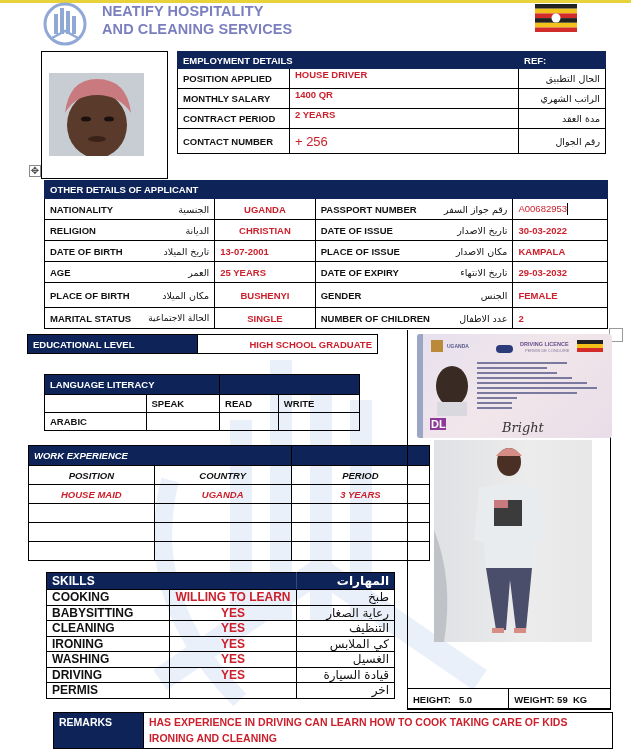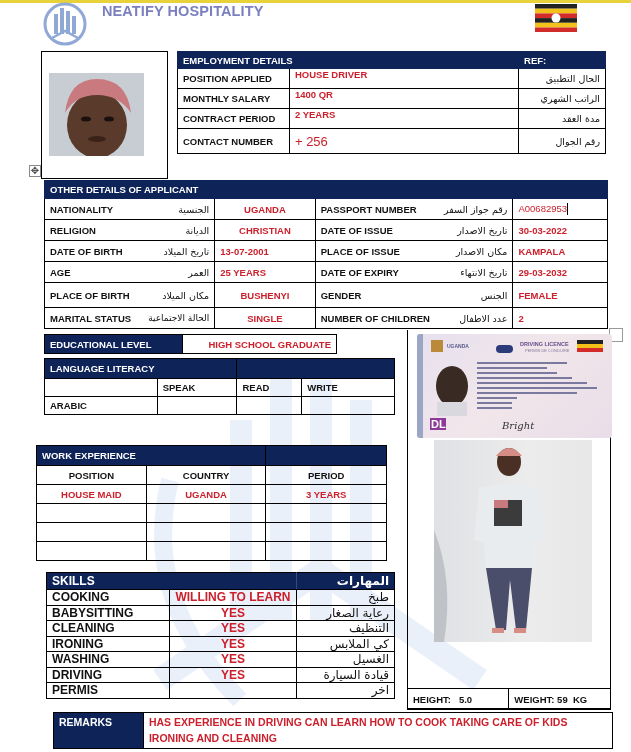--- a/index.html
+++ b/index.html
@@ -33,30 +33,30 @@
   .emp td { height: 20px; font-size: 9.5px; }
   .emp tr.h td { height: 17px; border-color: #0e2459; }
   .emp tr.last td { height: 25px; }
 
   
   .oth { left: 44px; top: 180px; width: 564px; }
   .oth td { height: 21px; font-size: 9.5px; }
   .oth tr.h td { height: 18px; border-color: #0e2459; }
 
   
-  .edu { left: 44px; top: 334px; width: 293px; }
+  .edu { left: 27px; top: 334px; width: 351px; }
   .edu td { height: 19px; font-size: 9.5px; }
 
   
-  .lang { left: 44px; top: 358px; width: 351px; }
+  .lang { left: 44px; top: 374px; width: 316px; }
   .lang td { height: 18px; font-size: 9.5px; }
   .lang tr.h td { height: 20px; }
 
   
-  .work { left: 36px; top: 445px; width: 351px; }
+  .work { left: 28px; top: 445px; width: 402px; font-style: italic; }
   .work td { height: 19px; font-size: 9.5px; text-align: center; }
   .work tr.h td { height: 20px; text-align: left; }
 
   
   .skills { left: 46px; top: 572px; width: 349px; }
   .skills td { height: 15.5px; font-size: 12px; }
   .skills tr.h td { height: 17px; }
 
   
   .right-frame { position: absolute; left: 407px; top: 330px; width: 204px; height: 379px; border: 1px solid #000; border-top: none; background: transparent; }
@@ -87,20 +87,21 @@
 <svg class="logo" viewBox="0 0 50 44">
   <circle cx="25" cy="22" r="20" fill="none" stroke="#8fa8d6" stroke-width="3"></circle>
   <rect x="14" y="12" width="4" height="20" fill="#8fa8d6"></rect>
   <rect x="20" y="6" width="4" height="26" fill="#8fa8d6"></rect>
   <rect x="26" y="9" width="4" height="23" fill="#8fa8d6"></rect>
   <rect x="32" y="14" width="4" height="18" fill="#8fa8d6"></rect>
   <path d="M12 36 L25 29 L38 36" stroke="#8fa8d6" stroke-width="2.5" fill="none"></path>
 </svg>
 <div class="company">
   <div>NEATIFY HOSPITALITY</div>
+  <div>AND CLEANING SERVICES</div>
 </div>
 <svg class="flag" viewBox="0 0 42 28">
   <rect x="0" y="0" width="42" height="4.7" fill="#222"></rect>
   <rect x="0" y="4.7" width="42" height="4.7" fill="#f2c21a"></rect>
   <rect x="0" y="9.4" width="42" height="4.7" fill="#d32a2a"></rect>
   <rect x="0" y="14.1" width="42" height="4.7" fill="#222"></rect>
   <rect x="0" y="18.8" width="42" height="4.7" fill="#f2c21a"></rect>
   <rect x="0" y="23.5" width="42" height="4.5" fill="#d32a2a"></rect>
   <circle cx="21" cy="14" r="4.5" fill="#fff"></circle>
 </svg>
@@ -370,21 +371,21 @@
       <rect x="60" y="58" width="100" height="2"></rect>
       <rect x="60" y="63" width="40" height="2"></rect>
       <rect x="60" y="68" width="35" height="2"></rect>
       <rect x="60" y="73" width="35" height="2"></rect>
     </g>
   </svg>
   <span style="position:absolute;left:30px;top:9px;font-size:5px;color:#5a5a8a;font-weight:bold">UGANDA</span>
   <span style="position:absolute;left:103px;top:7px;font-size:5.5px;color:#6a4a8a;font-weight:bold">DRIVING LICENCE</span>
   <span style="position:absolute;left:108px;top:14px;font-size:4px;color:#8a7aa0">PERMIS DE CONDUIRE</span>
   <span style="position:absolute;left:14px;top:84px;font-size:11px;color:#fff;font-weight:bold">DL</span>
-  <span style="position:absolute;left:85px;top:86px;font-size:10px;color:#333;font-style:italic;font-family:'DejaVu Serif',serif">Bright</span>
+  <span style="position:absolute;left:85px;top:86px;font-size:13px;color:#333;font-style:italic;font-family:'DejaVu Serif',serif">Bright</span>
 </div>
 
 <div class="full-photo">
   <svg width="158" height="202" viewBox="0 0 158 202">
     <path d="M0 90 Q20 140 10 202 L0 202 Z" fill="#bfc2c6"></path>
     <ellipse cx="75" cy="22" rx="12" ry="14" fill="#4a3024"></ellipse>
     <path d="M62 16 Q75 0 88 16 Z" fill="#d58d86"></path>
     <path d="M45 48 Q75 40 105 48 L110 100 L100 102 L98 128 L52 128 L50 102 L40 100 Z" fill="#e9ecef"></path>
     <rect x="60" y="60" width="28" height="26" fill="#3b3b3b"></rect>
     <rect x="60" y="60" width="14" height="8" fill="#c97a7e"></rect>

